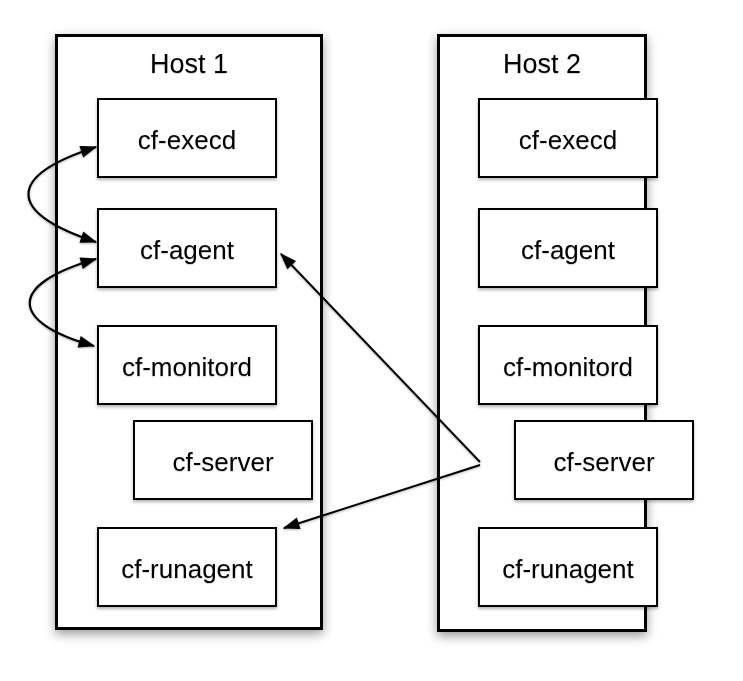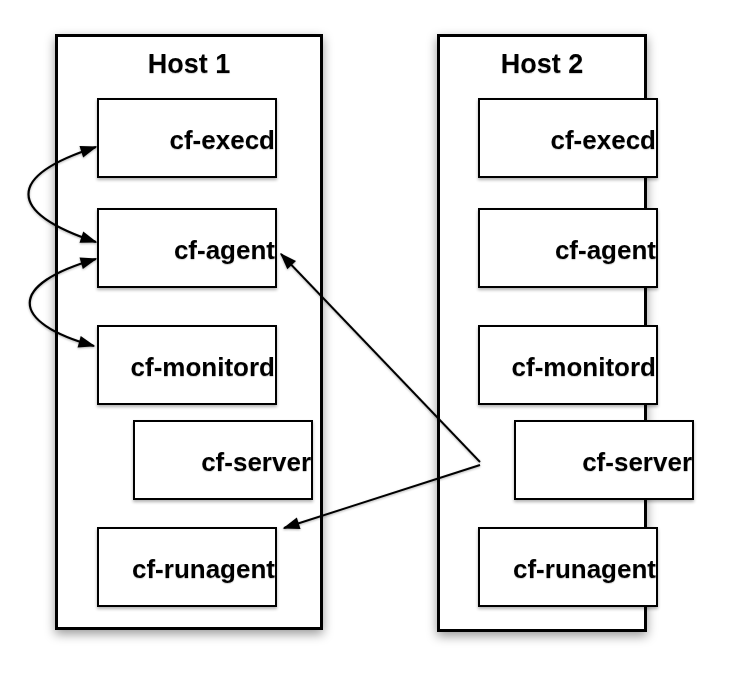--- a/index.html
+++ b/index.html
@@ -14,21 +14,20 @@
     height: 681px;
     background: #ffffff;
     overflow: hidden;
   }
   .host {
     position: absolute;
     box-sizing: border-box;
     border: 3px solid #000000;
     background: #ffffff;
     box-shadow: 0 4px 10px rgba(0,0,0,0.40);
-    font-weight: bold;
   }
   .host1 { left: 55px; top: 34px; width: 268px; height: 596px; }
   .host2 { left: 437px; top: 34px; width: 210px; height: 598px; }
   .host-title {
     position: absolute;
     left: 0;
     top: 12px;
     width: 100%;
     text-align: center;
     font-size: 27px;
@@ -38,21 +37,21 @@
   .proc {
     position: absolute;
     box-sizing: border-box;
     width: 180px;
     height: 80px;
     border: 2px solid #000000;
     background: #ffffff;
     box-shadow: 0 2px 3px rgba(0,0,0,0.30);
     display: flex;
     align-items: center;
-    justify-content: flex-end;
+    justify-content: center;
   }
   .proc span {
     font-size: 26px;
     color: #000000;
     padding-top: 5px;
     text-shadow: 0 1px 1px rgba(0,0,0,0.18);
     white-space: nowrap;
   }
   .host1 .proc { left: 39px; }
   .host2 .proc { left: 38px; }

